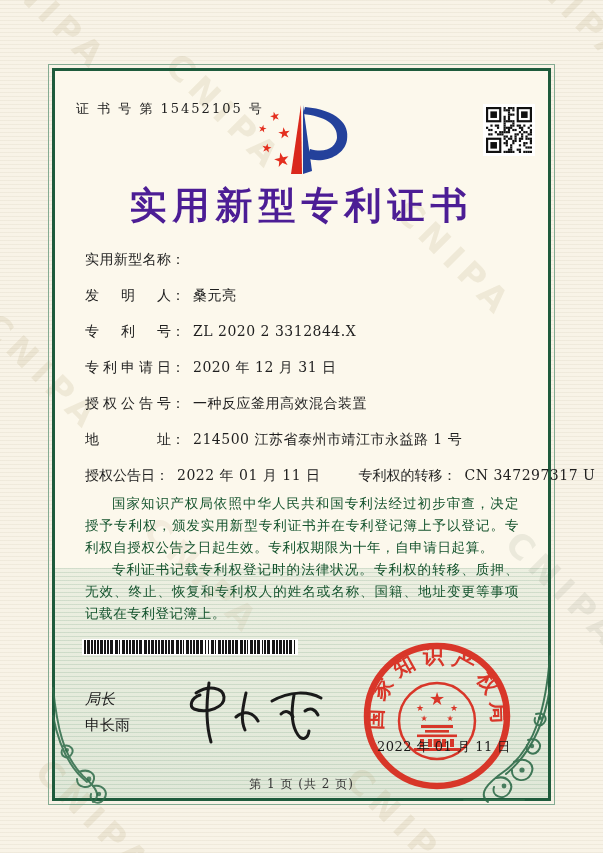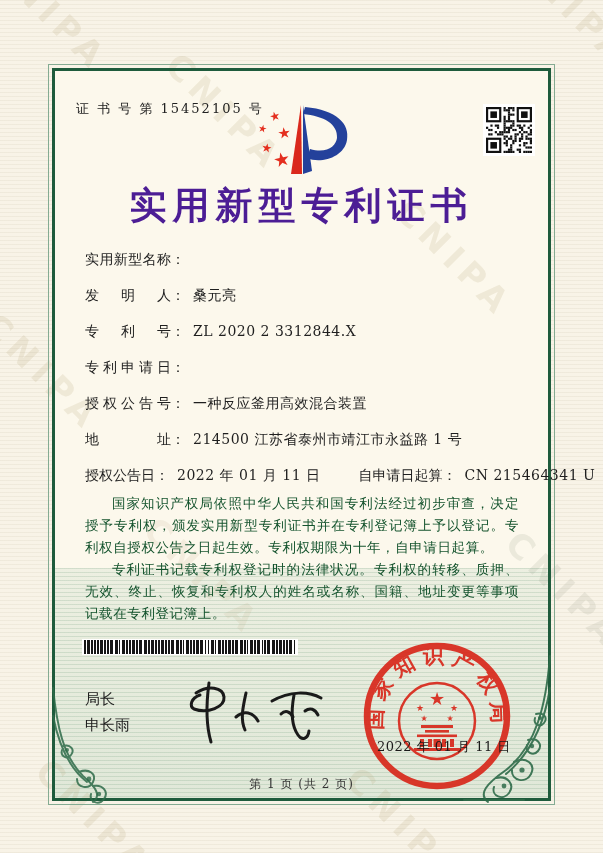--- a/index.html
+++ b/index.html
@@ -40,21 +40,21 @@
   .fvalue { letter-spacing:0.5px; }
   .grant-gap { margin-left:38px; }
   .body-text { position:absolute; left:85px; top:492px; width:434px; font-size:13.5px;
                line-height:22px; color:#14532d; text-align:justify; letter-spacing:0.6px; }
   .body-text p { text-indent:2em; }
   .barcode { position:absolute; left:82px; top:639px; height:16px; background:#fff;
              padding:1px 2px; display:flex; align-items:stretch; }
   .barcode i { display:block; background:#161616; margin-right:1.4px; }
   .signer { position:absolute; left:85px; font-size:15px; color:#1c1c1c;
             font-family:"DejaVu Sans","Liberation Sans",sans-serif; }
-  .signer-title { top:690px; } .signer-name { top:716px; }
+  .signer-title { top:690px;font-style:italic; } .signer-name { top:716px; }
   .signature { position:absolute; left:178px; top:676px; }
   .seal { position:absolute; left:362px; top:641px; width:150px; height:150px; }
   .seal-date { position:absolute; left:377px; top:738px; width:150px; font-size:13px;
                color:#1a1a1a; letter-spacing:0.5px; white-space:nowrap; }
   .page-info { position:absolute; left:0; top:776px; width:100%; text-align:center;
                font-size:12px; color:#333; letter-spacing:1px; }
   .footer-note { position:absolute; left:228px; top:809px; width:148px; height:25px;
                  background:#fff; text-align:center; line-height:25px; font-size:13px;
                  color:#222; letter-spacing:1px; }
   .flourish { position:absolute; }
@@ -275,38 +275,39 @@
         <span class="fvalue">桑元亮</span>
     </div>
     <div class="frow">
       <span class="flabel">专利号</span>
         <span class="fcolon">：</span>
         <span class="fvalue">ZL 2020 2 3312844.X</span>
     </div>
     <div class="frow">
       <span class="flabel">专利申请日</span>
         <span class="fcolon">：</span>
+        <span class="fvalue">2020 年 12 月 31 日</span>
     </div>
     <div class="frow">
       <span class="flabel">授权公告号</span>
         <span class="fcolon">：</span>
         <span class="fvalue">一种反应釜用高效混合装置</span>
     </div>
     <div class="frow">
       <span class="flabel">地址</span>
         <span class="fcolon">：</span>
         <span class="fvalue">214500 江苏省泰州市靖江市永益路 1 号</span>
     </div>
     <div class="frow">
       <span class="flabel">授权公告日</span>
         <span class="fcolon">：</span>
         <span class="fvalue">2022 年 01 月 11 日</span>
-      <span class="flabel grant-gap">自申请日起算</span>
-        <span class="fcolon">：</span>
-        <span class="fvalue">CN 215464341 U</span>
+      <span class="flabel grant-gap">专利权的转移</span>
+        <span class="fcolon">：</span>
+        <span class="fvalue">CN 347297317 U</span>
     </div>
   </div>
 
   <div class="body-text">
     <p>国家知识产权局依照中华人民共和国专利法经过初步审查，决定授予专利权，颁发实用新型专利证书并在专利登记簿上予以登记。专利权自授权公告之日起生效。专利权期限为十年，自申请日起算。</p>
     <p>专利证书记载专利权登记时的法律状况。专利权的转移、质押、无效、终止、恢复和专利权人的姓名或名称、国籍、地址变更等事项记载在专利登记簿上。</p>
   </div>
 
   <div class="barcode" id="barcode">
       <i style="width: 1.5px;"></i>

